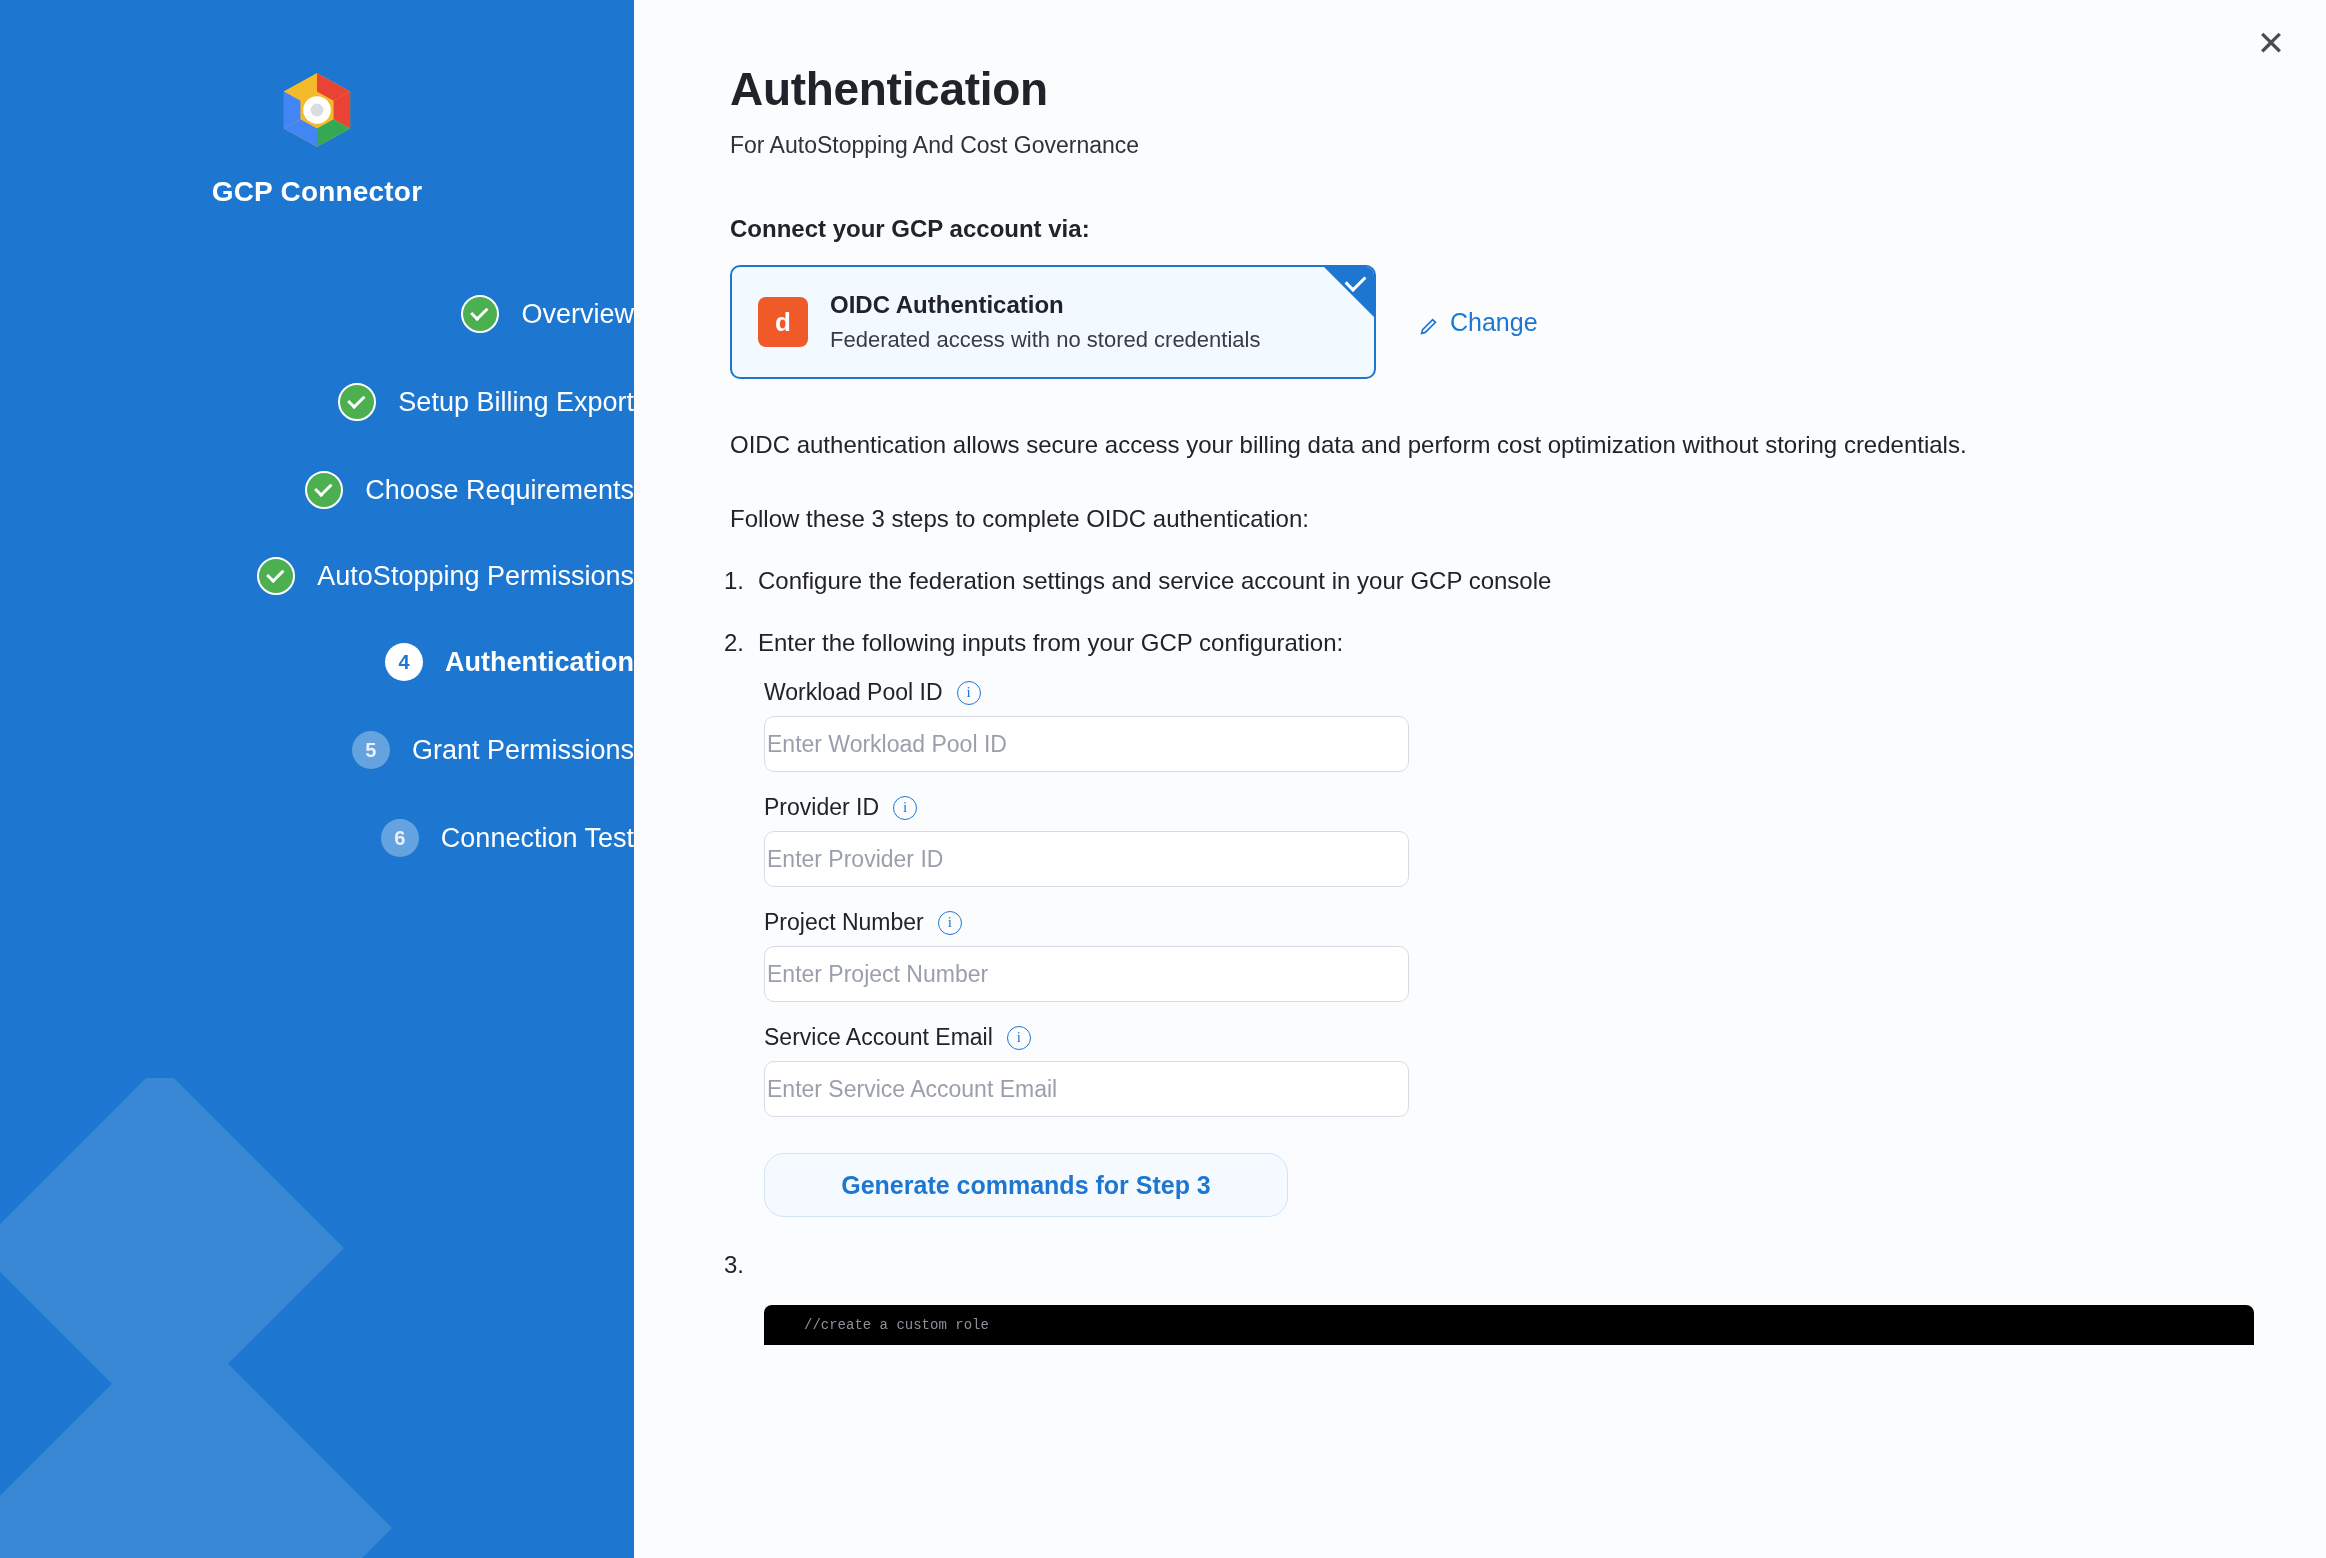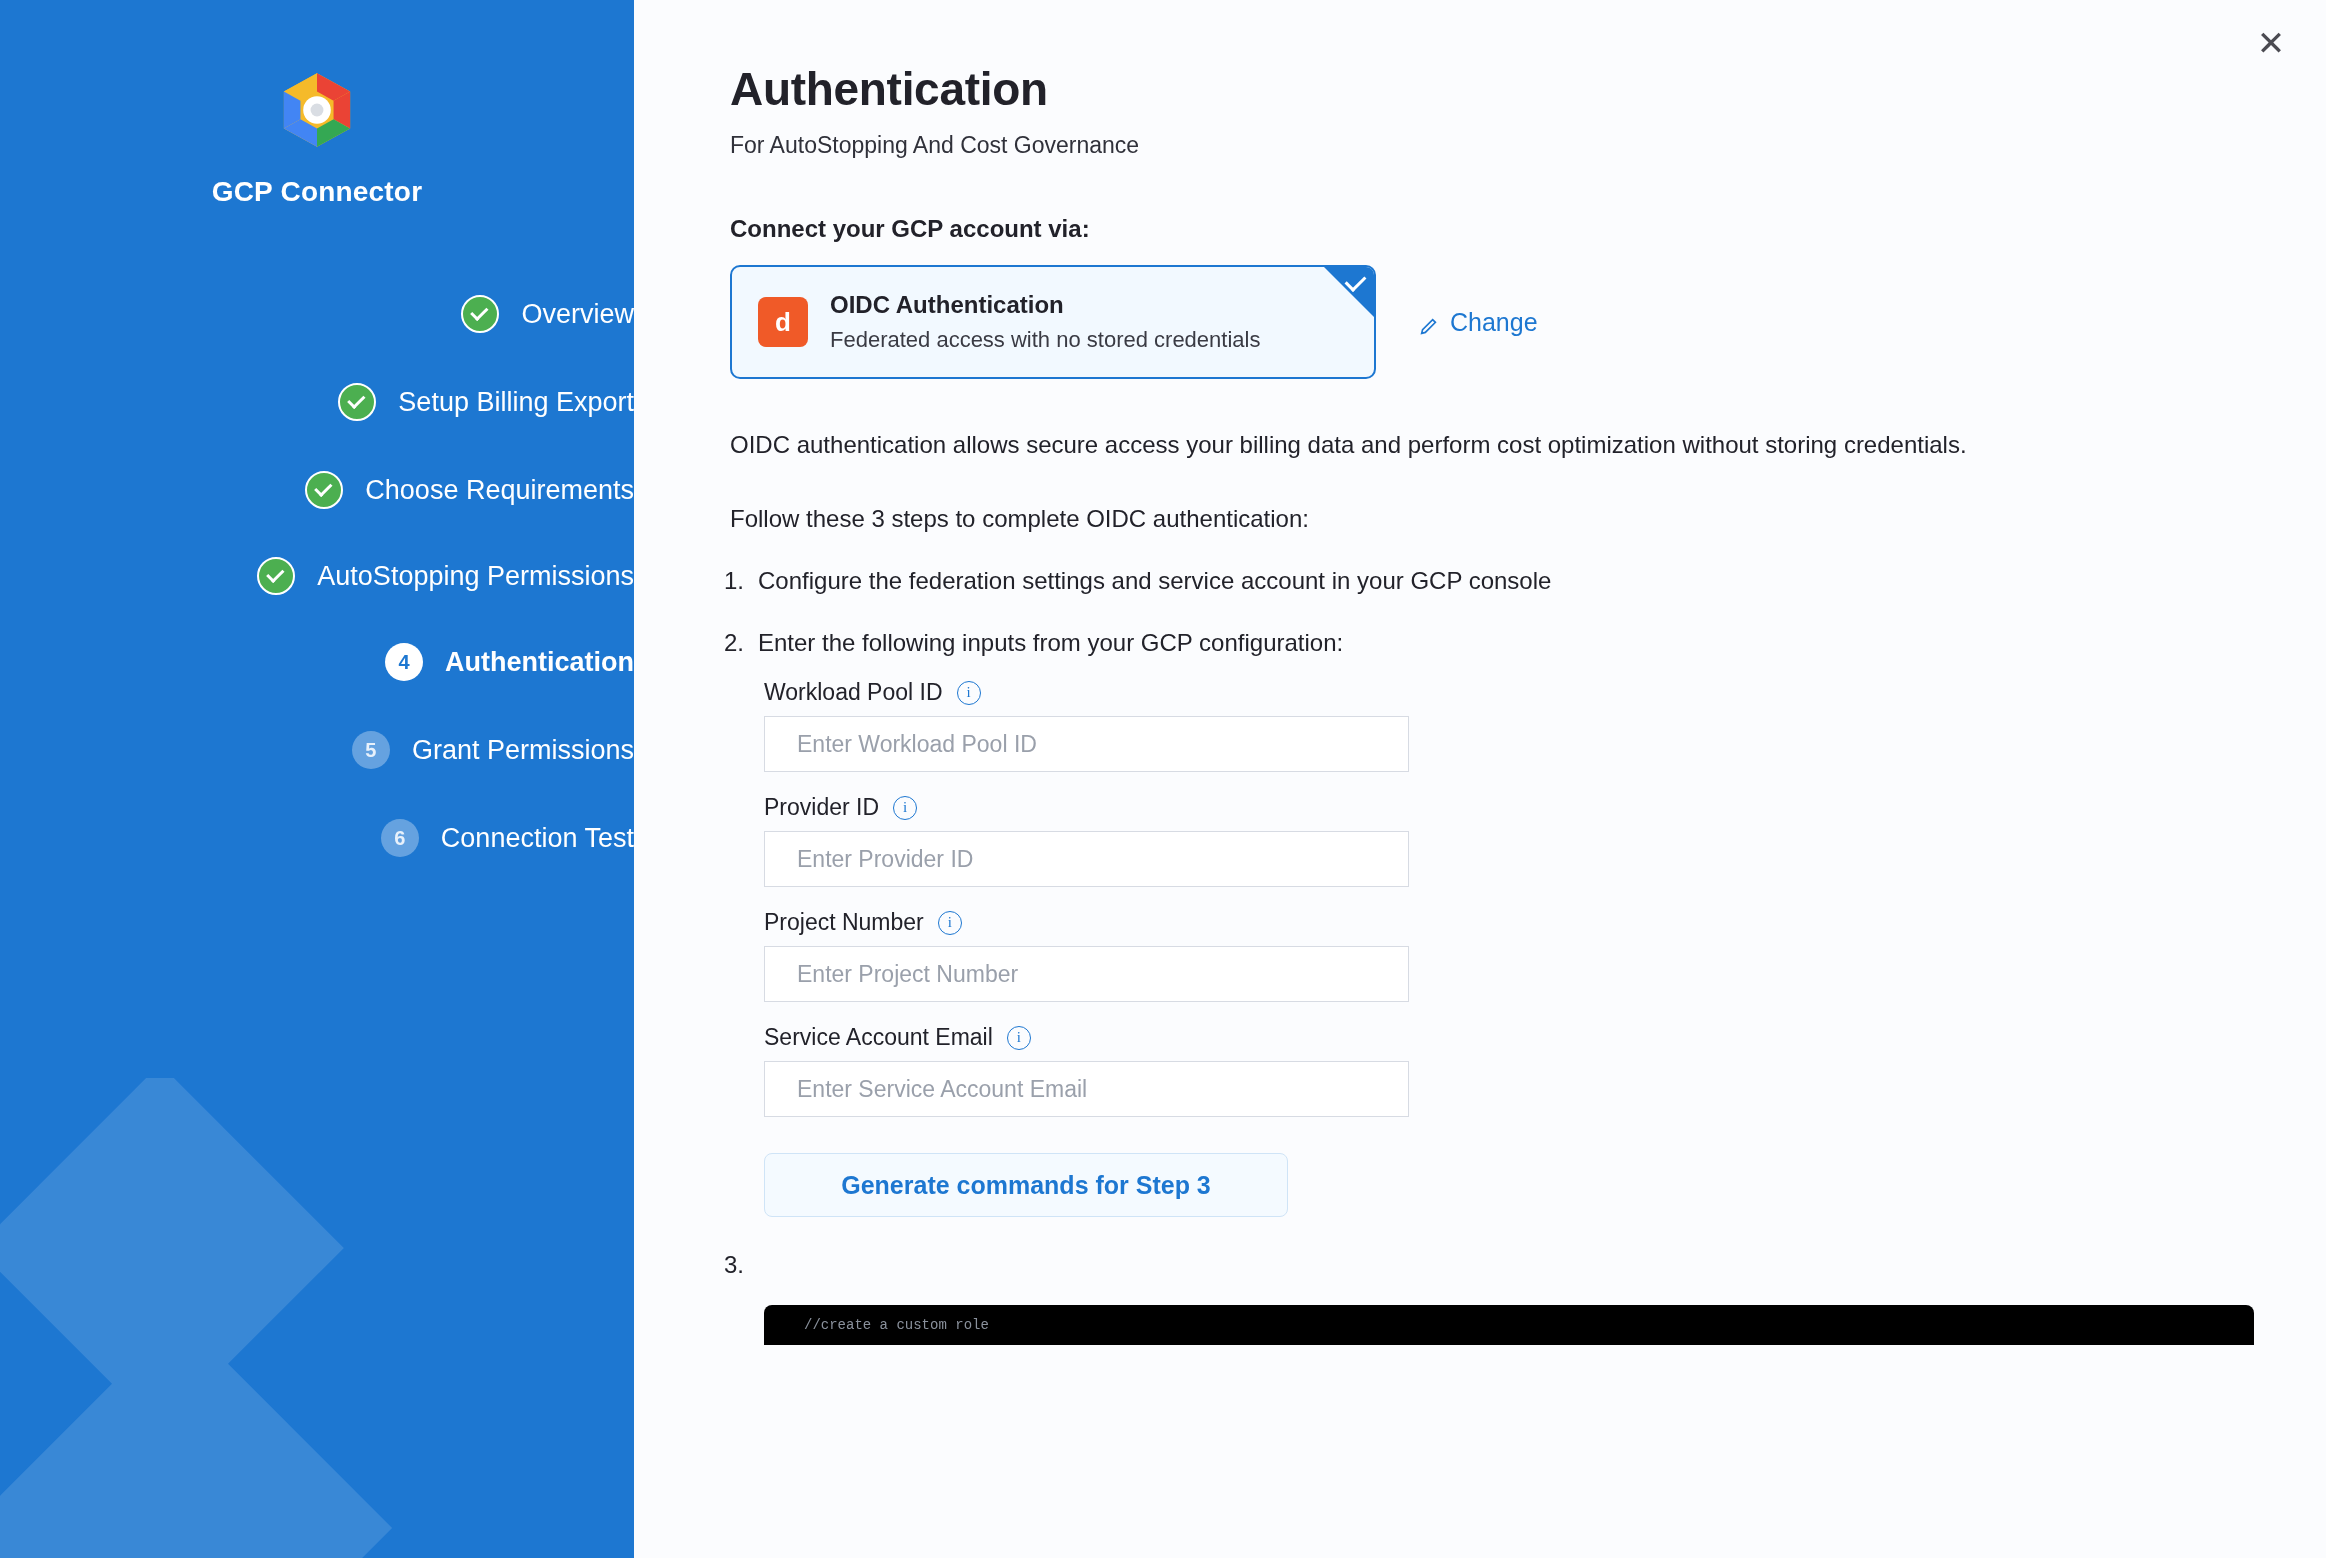--- a/index.html
+++ b/index.html
@@ -274,37 +274,37 @@
     line-height: 21px;
     text-align: center;
     margin-left: 14px;
     font-family: "Liberation Serif", serif;
   }
   .field input {
     width: 645px;
     height: 56px;
     box-sizing: border-box;
     border: 1px solid #d7dbe3;
-    border-radius: 0;
+    border-radius: 10px;
     background: #ffffff;
     font-size: 23px;
-    padding: 0 32px;
+    padding: 0 2px;
     color: #0f172a;
     font-family: "Liberation Sans", sans-serif;
   }
   .field input::placeholder {
     color: #9aa0ab;
   }
   .generate-btn {
     margin-top: 36px;
     width: 524px;
     height: 64px;
     box-sizing: border-box;
     border: 1px solid #cfe4f7;
-    border-radius: 8px;
+    border-radius: 20px;
     background: #f4faff;
     color: #1d77d1;
     font-size: 25px;
     font-weight: bold;
     cursor: pointer;
     font-family: "Liberation Sans", sans-serif;
   }
 
   .code-box {
     margin-left: 34px;

